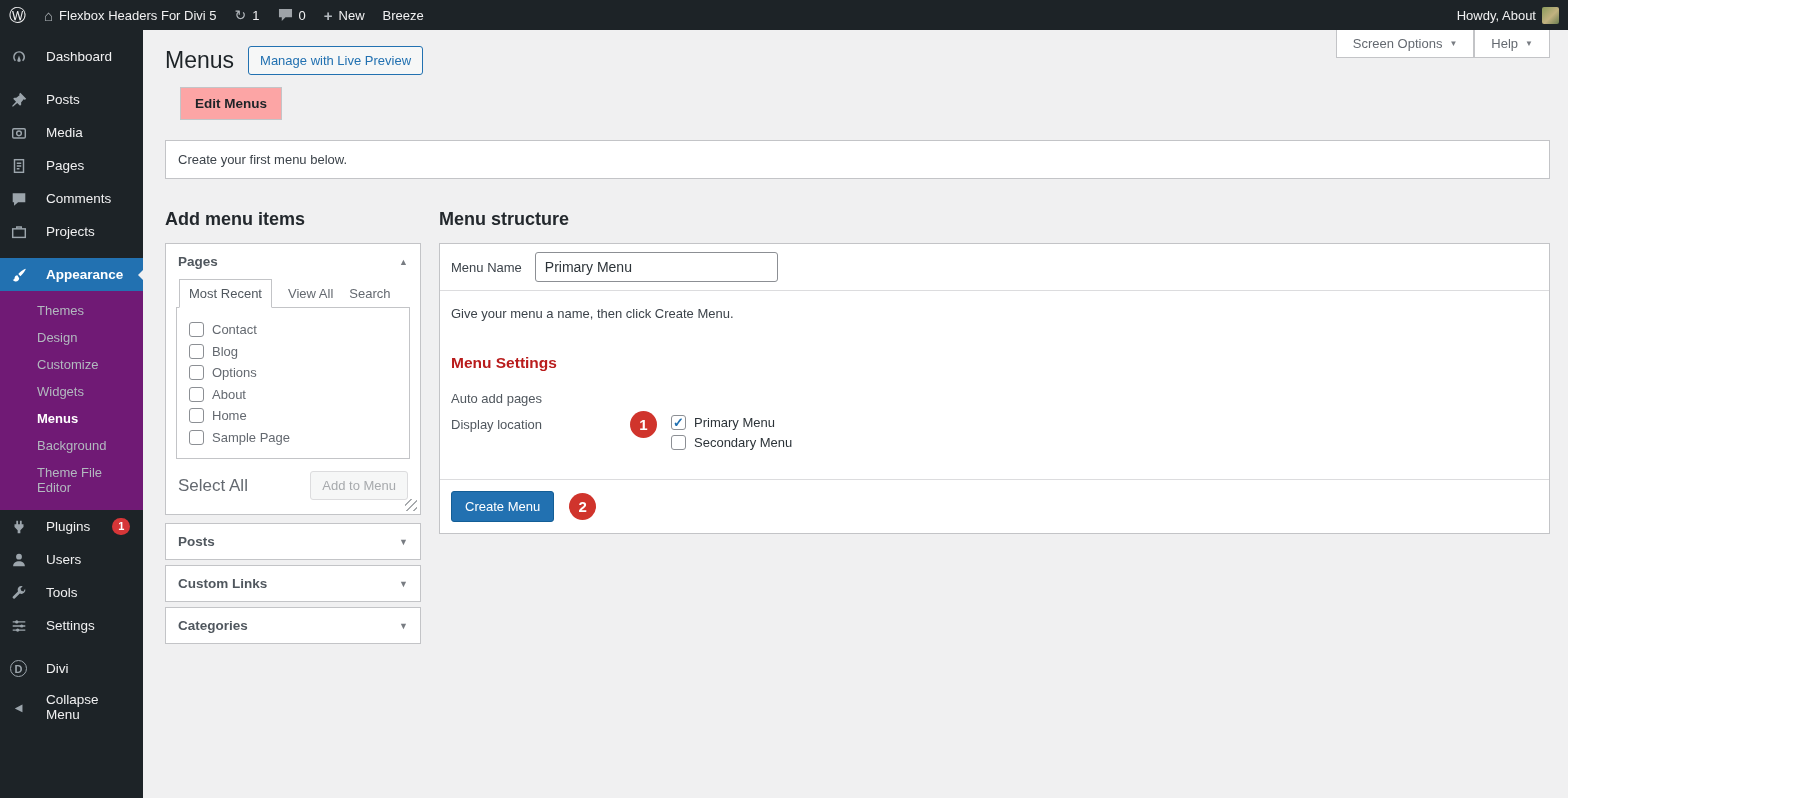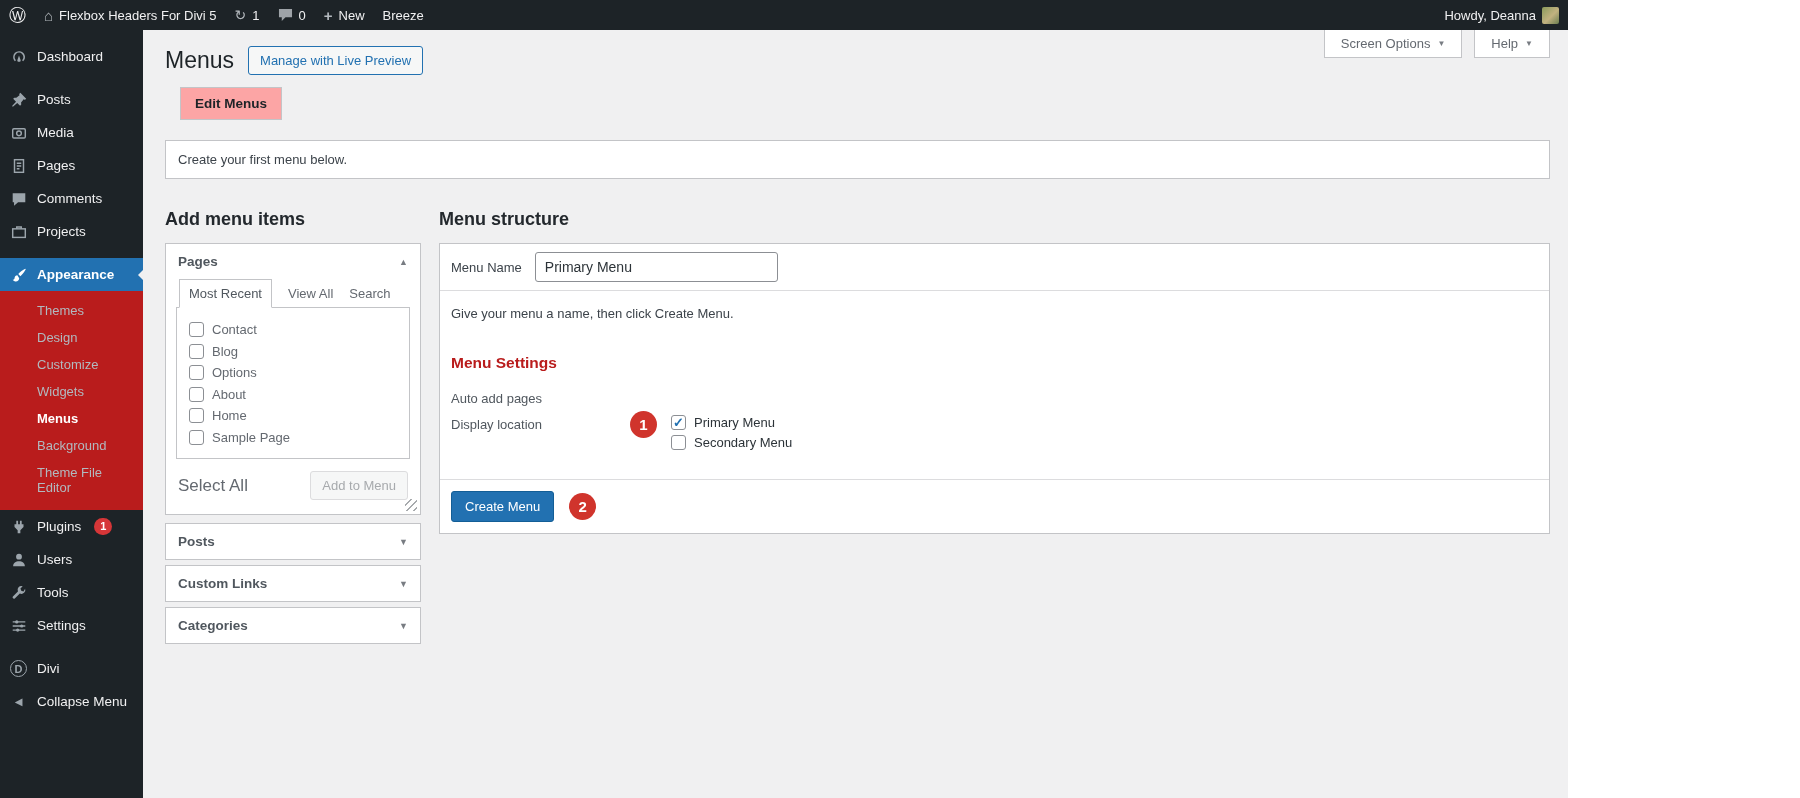--- a/index.html
+++ b/index.html
@@ -13,36 +13,36 @@
   .ab-icon { color:#9ea3a8; display:flex; align-items:center; }
   .wp-logo-glyph { font-size:17px; color:#f0f0f1; }
   .home-glyph { font-size:15px; color:#b4b9be; }
   .upd-glyph { font-size:14px; color:#b4b9be; }
   .plus-glyph { font-size:15px; color:#b4b9be; font-weight:700; }
   .avatar { width:17px; height:17px; border-radius:2px; background:linear-gradient(135deg,#8a9a5b 0%,#c2b280 55%,#6b7d4f 100%); }
 
   
   .frame { display:flex; height:768px; }
   .sidebar { width:143px; flex:none; background:#1d2327; padding-top:10px; }
-  .menu-item { position:relative; display:flex; align-items:center; gap:9px; padding:7px 9px; font-size:13.5px; color:#f0f0f1; cursor:pointer; }
+  .menu-item { position:relative; display:flex; align-items:center; gap:18px; padding:7px 9px; font-size:13.5px; color:#f0f0f1; cursor:pointer; }
   .menu-item .mi-icon { width:19px; height:19px; color:#9ca5ac; flex:none; display:flex; align-items:center; justify-content:center; }
   .menu-item.active { background:#2271b1; color:#fff; font-weight:600; }
   .menu-item.active .mi-icon { color:#fff; }
   .menu-item.active::after { content:""; position:absolute; right:0; top:50%; margin-top:-5px; border:5px solid transparent; border-right-color:#f0f0f1; }
   .sep { height:10px; }
-  .submenu { background:#b91c1c; padding:6px 0 9px; }
+  .submenu { background:#701a75; padding:6px 0 9px; }
   .submenu-item { display:block; padding:6px 10px 6px 37px; font-size:13px; color:#b2b9bf; cursor:pointer; }
   .submenu-item.current { color:#fff; font-weight:600; }
   .badge { background:#d63638; color:#fff; border-radius:9px; font-size:11px; line-height:17px; padding:0 6px; margin-left:4px; font-weight:600; }
   .divi-circle { width:17px; height:17px; border:1.5px solid currentColor; border-radius:50%; display:grid; place-content:center; font-size:11px; font-weight:700; }
   .collapse-circle { font-size:10px; }
 
   
   .content { flex:1; background:#f0f0f1; position:relative; padding:0 18px 0 22px; }
-  .screen-meta { position:absolute; top:0; right:18px; display:flex; gap:12px; }
+  .screen-meta { position:absolute; top:0; right:18px; display:flex; gap:0; }
   .meta-tab { background:#fff; border:1px solid #c3c4c7; border-top:none; color:#646970; font-size:13px; padding:6px 16px; display:flex; gap:7px; align-items:center; cursor:pointer; }
   .tri { font-size:8px; color:#787c82; }
 
   .page-header { display:flex; align-items:center; gap:14px; margin-top:16px; }
   h1.title { font-size:23px; font-weight:400; color:#1d2327; }
   .btn-page-action { background:#f6f7f7; border:1px solid #2271b1; color:#2271b1; padding:6px 11px; border-radius:3px; font-size:13px; cursor:pointer; font-family:inherit; }
 
   .nav-tabs { margin-top:12px; padding-left:15px; }
   .nav-tab { display:inline-block; background:#fca5a5; border:1px solid #c3c4c7; padding:8px 14px; font-weight:600; font-size:13.5px; color:#1d2327; cursor:pointer; }
 
@@ -117,21 +117,21 @@
       <div class="ab-item">
         <span class="plus-glyph">+</span>
         <span>New</span>
       </div>
       <div class="ab-item">
         <span>Breeze</span>
       </div>
     </div>
     <div class="ab-group">
       <div class="ab-item">
-        <span>Howdy, Deanna</span>
+        <span>Howdy, About</span>
         <span class="avatar"></span>
       </div>
     </div>
   </div>
 
   <div class="frame">
 
     <div class="sidebar">
 
       <div class="menu-item">

